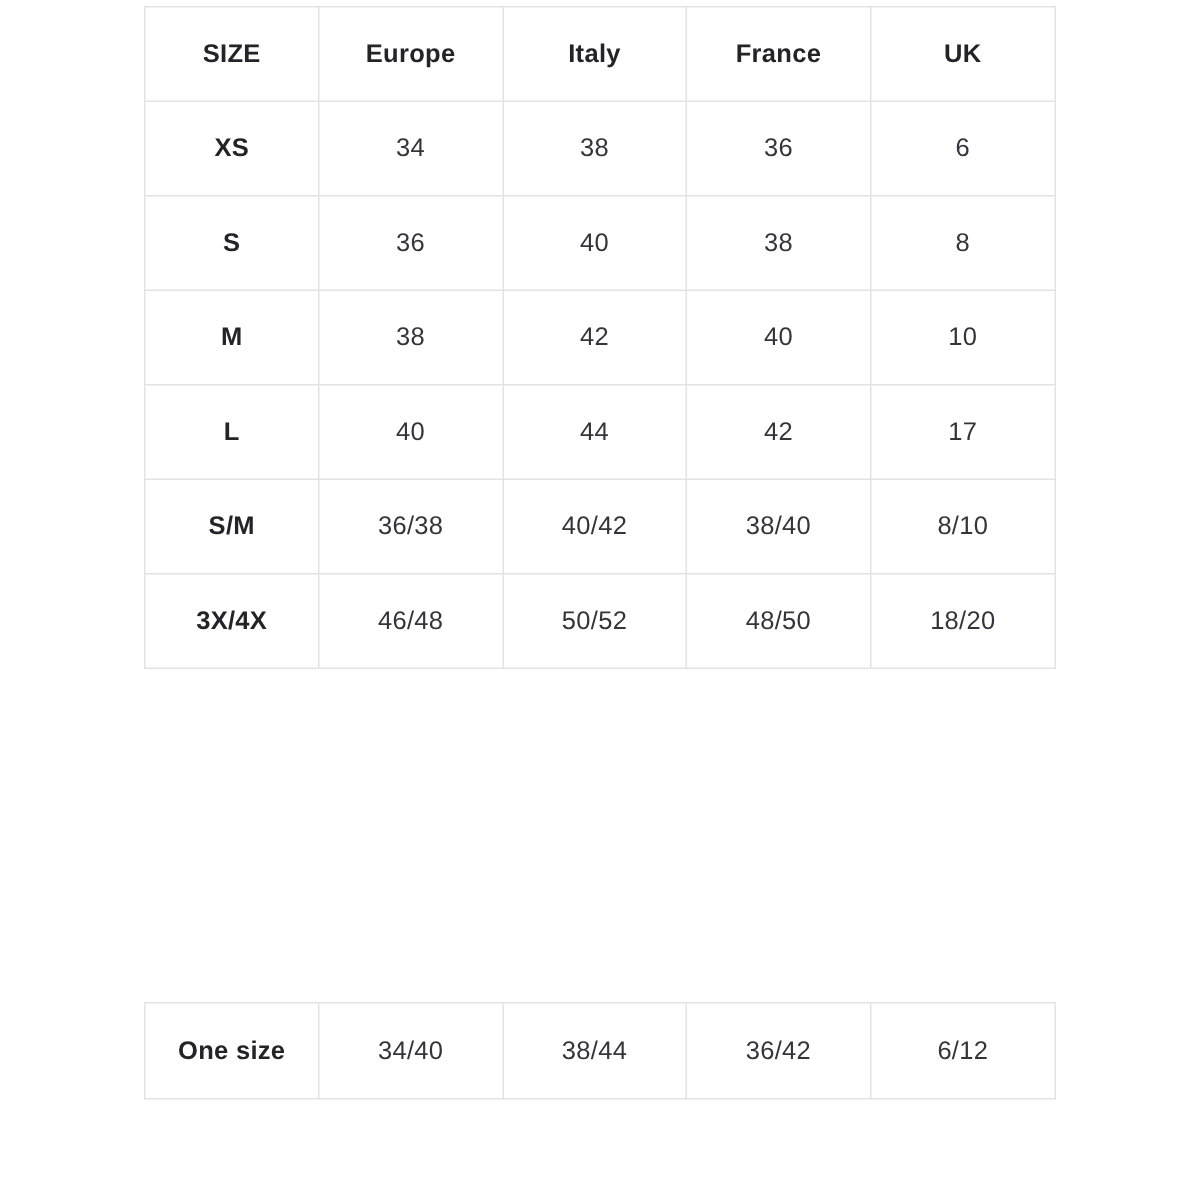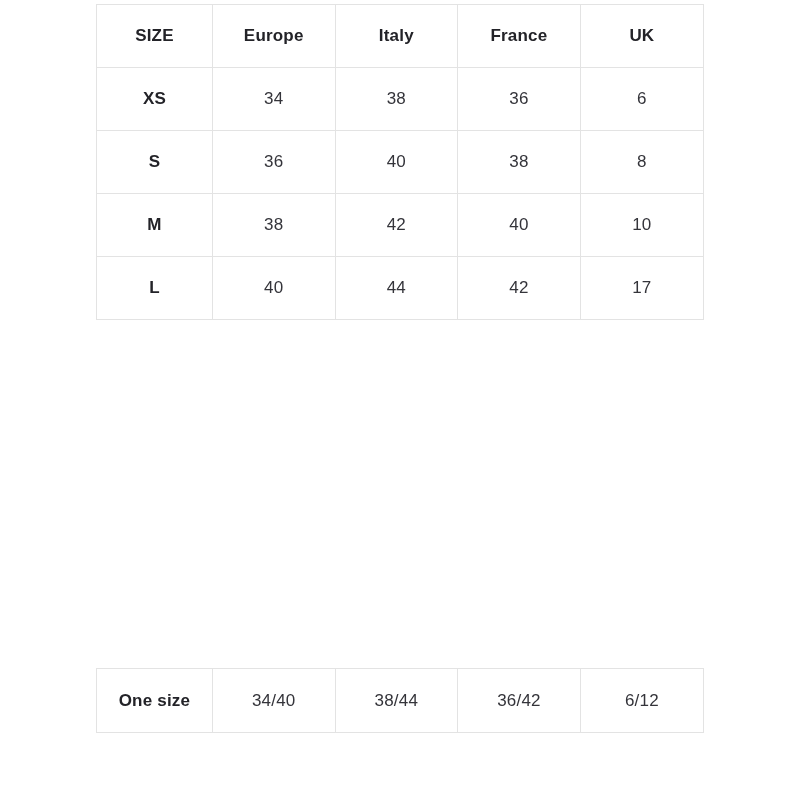--- a/index.html
+++ b/index.html
@@ -105,20 +105,34 @@
           <td>40</td>
           <td>10</td>
         </tr>
         <tr>
           <td class="rowhead">L</td>
           <td>40</td>
           <td>44</td>
           <td>42</td>
           <td>17</td>
         </tr>
+        <tr>
+          <td class="rowhead">S/M</td>
+          <td>36/38</td>
+          <td>40/42</td>
+          <td>38/40</td>
+          <td>8/10</td>
+        </tr>
+        <tr>
+          <td class="rowhead">3X/4X</td>
+          <td>46/48</td>
+          <td>50/52</td>
+          <td>48/50</td>
+          <td>18/20</td>
+        </tr>
       </tbody>
     </table>
   </div>
 
   <div class="chart-wrap chart-extra">
     <table class="size-table">
       <colgroup>
         <col class="c0">
           <col class="c1">
           <col class="c2">

